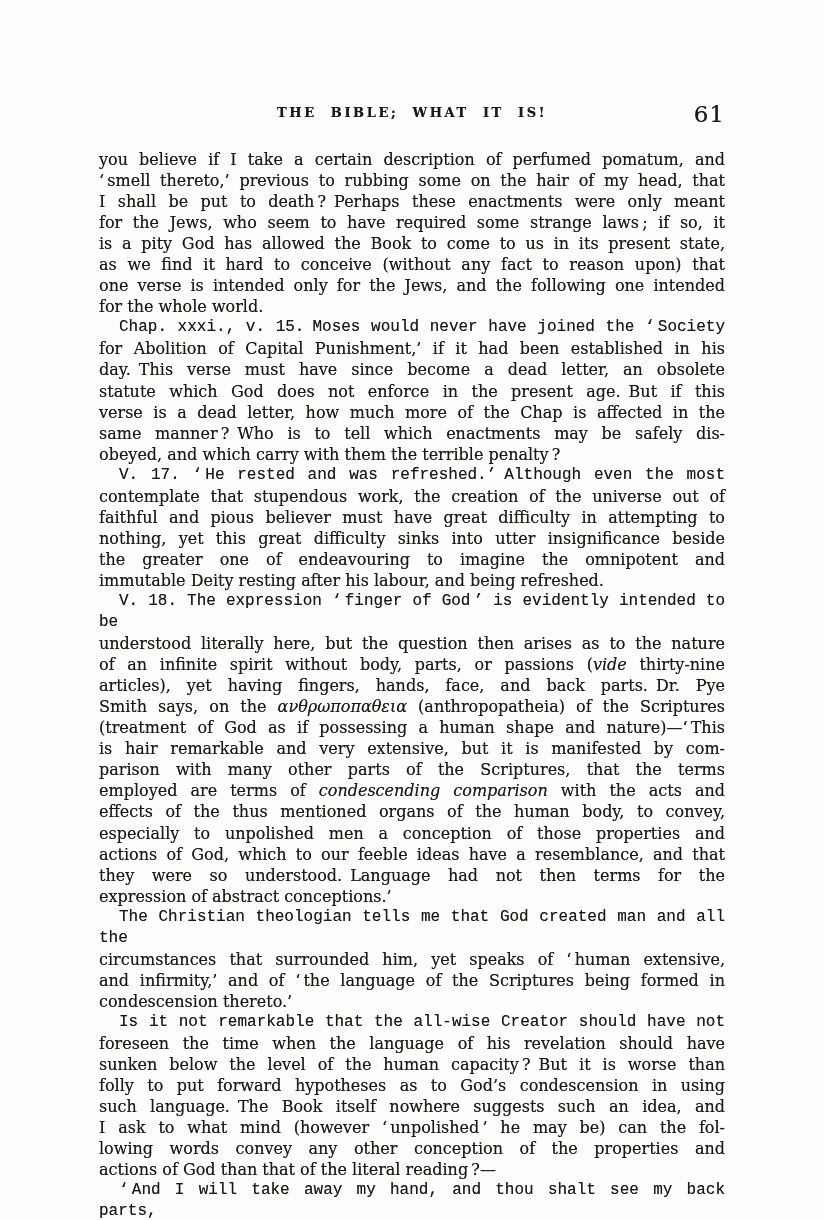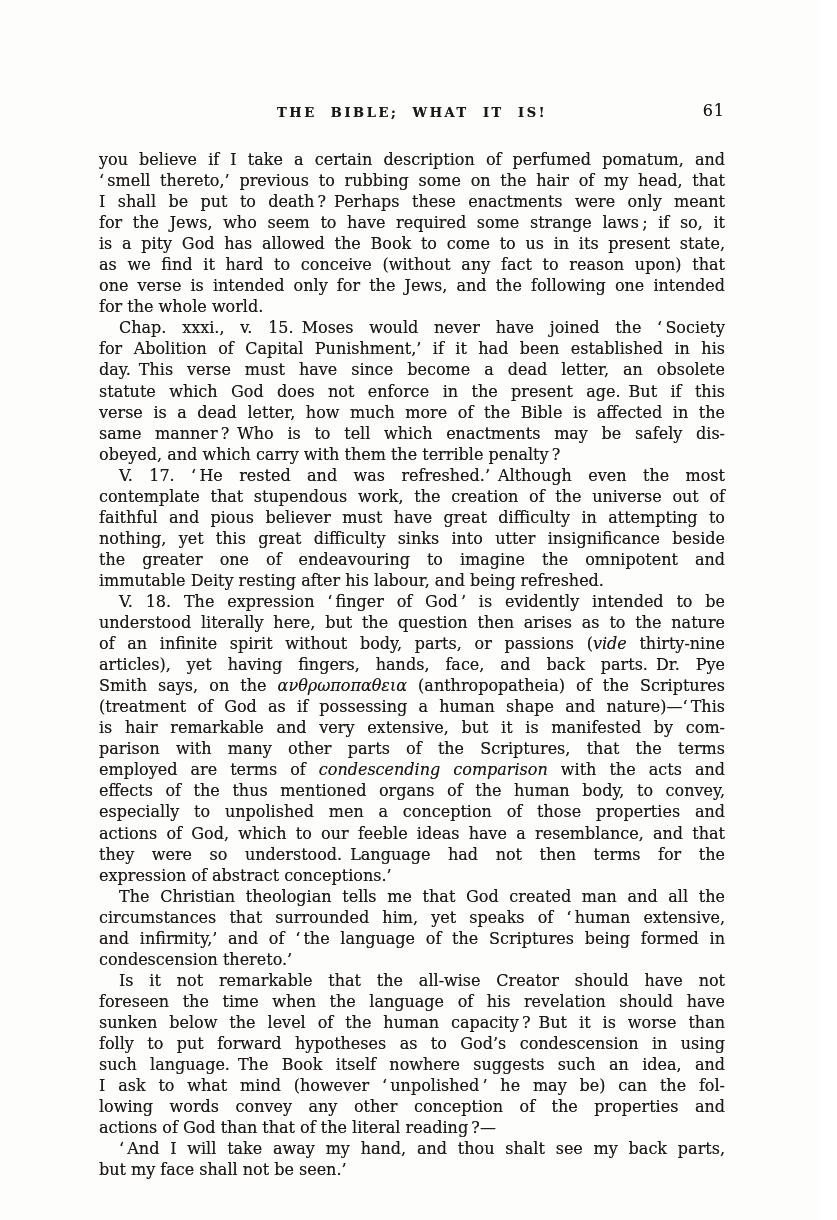--- a/index.html
+++ b/index.html
@@ -30,39 +30,39 @@
     font-weight: bold;
     font-size: 13px;
     letter-spacing: 2.6px;
     word-spacing: 7px;
     text-shadow: 0 0 0.4px rgba(0,0,0,.6);
   }
   .page-number {
     position: absolute;
     right: 0;
     top: -4px;
-    font-size: 16px;
+    font-size: 23px;
     letter-spacing: 1px;
     text-shadow: 0 0 0.4px rgba(0,0,0,.6);
   }
   .text-block {
     position: absolute;
     left: 99px;
     top: 149px;
     width: 626px;
     font-size: 16px;
     line-height: 21.05px;
     text-shadow: 0 0 0.45px rgba(0,0,0,.55);
   }
   .paragraph { margin: 0; }
   .line {
     text-align: justify;
     text-align-last: justify;
   }
-  .line.indent { text-indent: 20px; }
+  .line.indent { text-indent: 20px; font-family: Liberation Mono, monospace; }
   .line.last { text-align-last: left; }
   .line i { font-style: italic; }
 </style>
 </head>
 <body>
 
 <div class="page" style="--paper: #fdfdfc; --ink: #1b1815;">
   <div class="running-header">
     <div class="header-title">THE BIBLE; WHAT IT IS!</div>
     <div class="page-number">61</div>
@@ -76,21 +76,21 @@
         <div class="line">is a pity God has allowed the Book to come to us in its present state,</div>
         <div class="line">as we find it hard to conceive (without any fact to reason upon) that</div>
         <div class="line">one verse is intended only for the Jews, and the following one intended</div>
         <div class="line last">for the whole world.</div>
       </div>
       <div class="paragraph">
         <div class="line indent">Chap. xxxi., v. 15. Moses would never have joined the ‘ Society</div>
         <div class="line">for Abolition of Capital Punishment,’ if it had been established in his</div>
         <div class="line">day. This verse must have since become a dead letter, an obsolete</div>
         <div class="line">statute which God does not enforce in the present age. But if this</div>
-        <div class="line">verse is a dead letter, how much more of the Bible is affected in the</div>
+        <div class="line">verse is a dead letter, how much more of the Chap is affected in the</div>
         <div class="line">same manner ? Who is to tell which enactments may be safely dis-</div>
         <div class="line last">obeyed, and which carry with them the terrible penalty ?</div>
       </div>
       <div class="paragraph">
         <div class="line indent">V. 17. ‘ He rested and was refreshed.’ Although even the most</div>
         <div class="line">contemplate that stupendous work, the creation of the universe out of</div>
         <div class="line">faithful and pious believer must have great difficulty in attempting to</div>
         <div class="line">nothing, yet this great difficulty sinks into utter insignificance beside</div>
         <div class="line">the greater one of endeavouring to imagine the omnipotent and</div>
         <div class="line last">immutable Deity resting after his labour, and being refreshed.</div>

